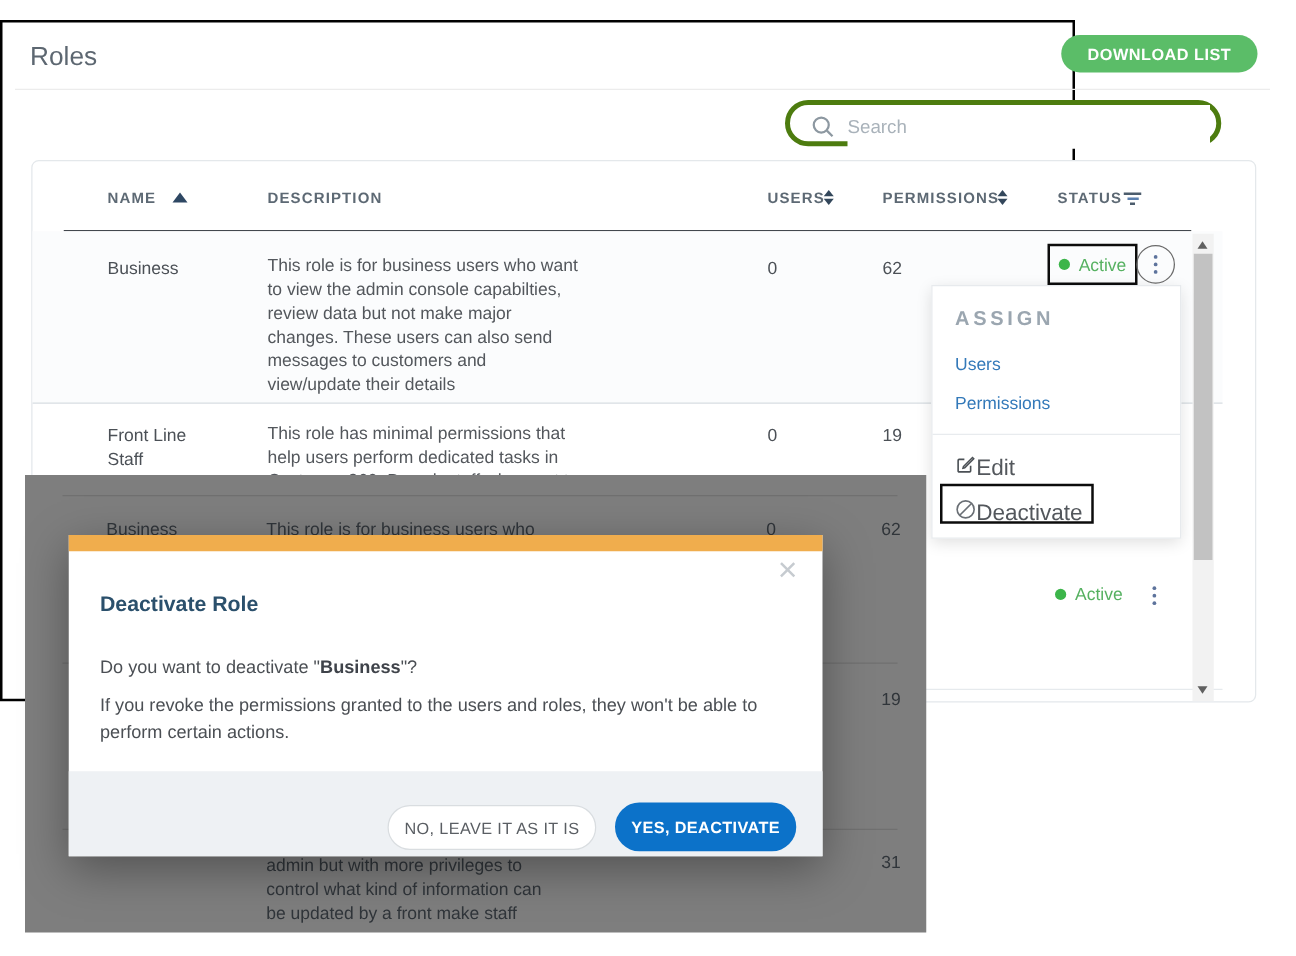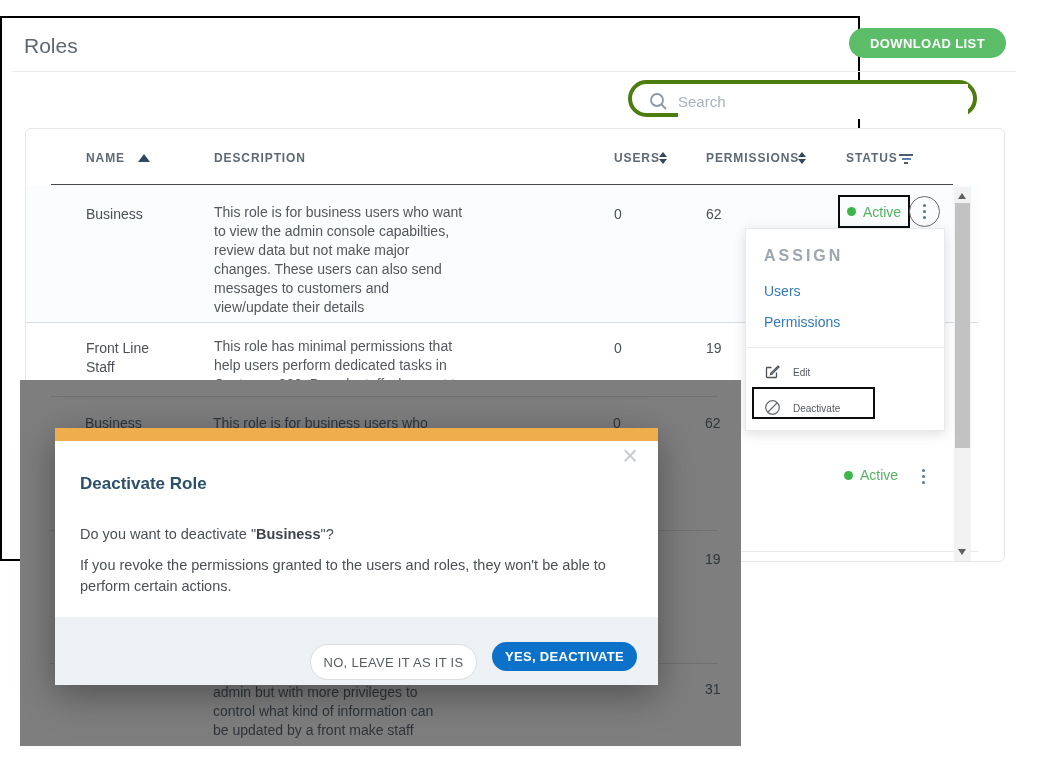--- a/index.html
+++ b/index.html
@@ -59,41 +59,41 @@
   .sb-up { position:absolute; left:4px; top:6px; width:0; height:0; border-left:4px solid transparent; border-right:4px solid transparent; border-bottom:6px solid #606060; }
   .sb-dn { position:absolute; left:4px; bottom:6px; width:0; height:0; border-left:4px solid transparent; border-right:4px solid transparent; border-top:6px solid #606060; }
   .sb-thumb { position:absolute; left:1px; top:16px; width:15px; height:245px; background:#c2c2c2; }
 
   
   .menu { left:743px; top:210px; width:200px; height:203px; background:#fff; border:1px solid #e7eaed;
           box-shadow:0 3px 12px rgba(0,0,0,.13); z-index:3; }
   .menu-section { position:absolute; left:18px; top:18px; font-size:16px; font-weight:bold; letter-spacing:3px; color:#9ba6b0; }
   .menu-link { position:absolute; left:18px; font-size:14px; color:#3379b9; cursor:pointer; }
   .menu-div { position:absolute; left:0; top:118px; width:100%; height:1px; background:#e8ebee; }
-  .menu-action { position:absolute; left:18px; display:flex; align-items:center; gap:12px; font-size:10px; color:#53575c; cursor:pointer; }
+  .menu-action { position:absolute; left:18px; display:flex; align-items:center; gap:0; font-size:18px; color:#53575c; cursor:pointer; }
   .deact-ann { left:6px; top:158px; width:123px; height:32px; }
 
   
   .overlay { left:20px; top:380px; width:721px; height:366px; background:#7e7e7e; z-index:10; }
   .dim-text { position:absolute; font-size:14px; color:#30353a; line-height:19px; }
   .dim-line { position:absolute; left:30px; width:668px; height:1px; background:#707070; }
 
   
   .modal { left:55px; top:428px; width:603px; height:257px; background:#fff; z-index:20; box-shadow:0 10px 35px rgba(0,0,0,.35); }
   .modal-topbar { position:absolute; left:0; top:0; width:100%; height:13px; background:#f0ad4d; }
   .modal-close { position:absolute; right:20px; top:18px; font-size:27px; line-height:20px; color:#c6cbd0; cursor:pointer; font-weight:300; }
   .modal-title { position:absolute; left:25px; top:46px; font-size:17px; font-weight:bold; color:#2b506c; }
   .modal-q { position:absolute; left:25px; top:98px; font-size:14.5px; color:#4b4f54; }
   .modal-q b { color:#3f434a; }
   .modal-body-text { position:absolute; left:25px; top:127px; width:567px; font-size:14.5px; color:#4b4f54; line-height:21px; }
   .modal-footer { position:absolute; left:0; top:189px; width:100%; height:68px; background:#eef1f4; }
   .btn-cancel { position:absolute; left:255px; top:27px; width:167px; height:36px; border-radius:18px; background:#fff;
                 border:1px solid #d9dde0; color:#5a5e63; font-size:13px; letter-spacing:.3px;
                 display:flex; align-items:center; justify-content:center; cursor:pointer; }
-  .btn-confirm { position:absolute; left:437px; top:25px; width:145px; height:29px; border-radius:20px; background:#0c72c9;
+  .btn-confirm { position:absolute; left:437px; top:25px; width:145px; height:39px; border-radius:20px; background:#0c72c9;
                  color:#fff; font-size:13px; font-weight:bold; letter-spacing:.3px;
                  display:flex; align-items:center; justify-content:center; cursor:pointer; }
 </style>
 </head>
 <body>
 
 <div class="abs page">
 
   <div class="abs page-title">Roles</div>
   <div class="abs pill-btn btn-download">DOWNLOAD LIST</div>

